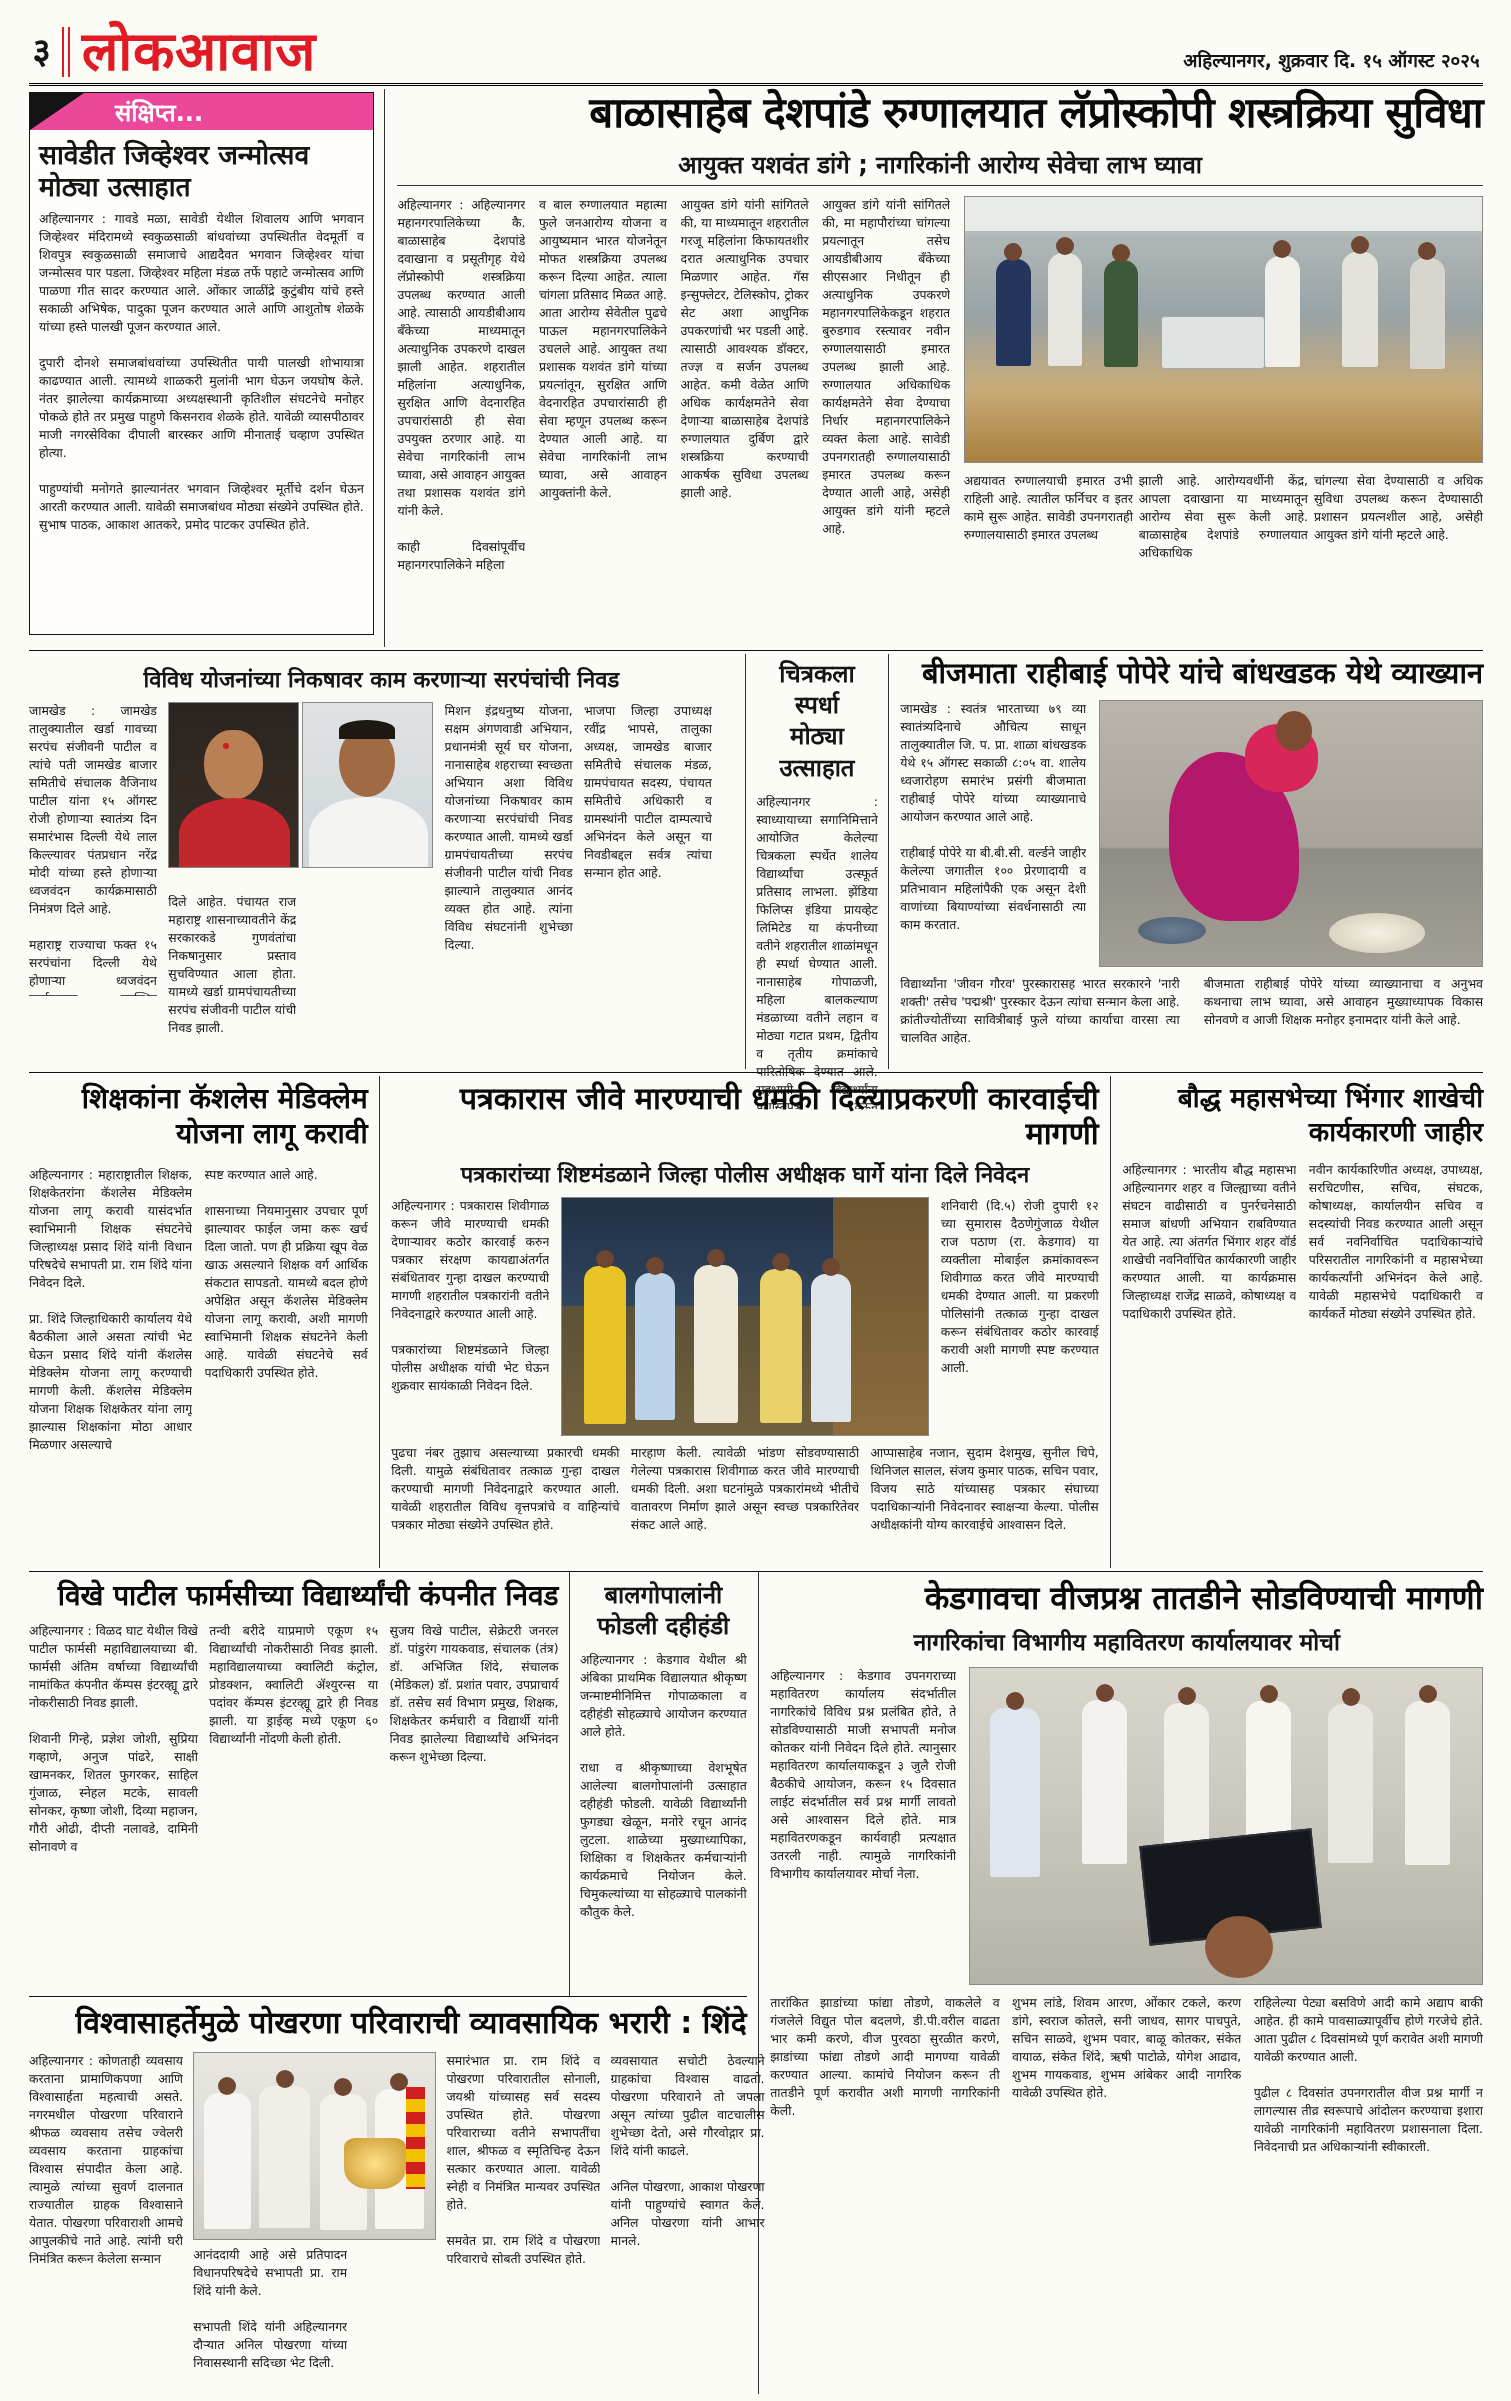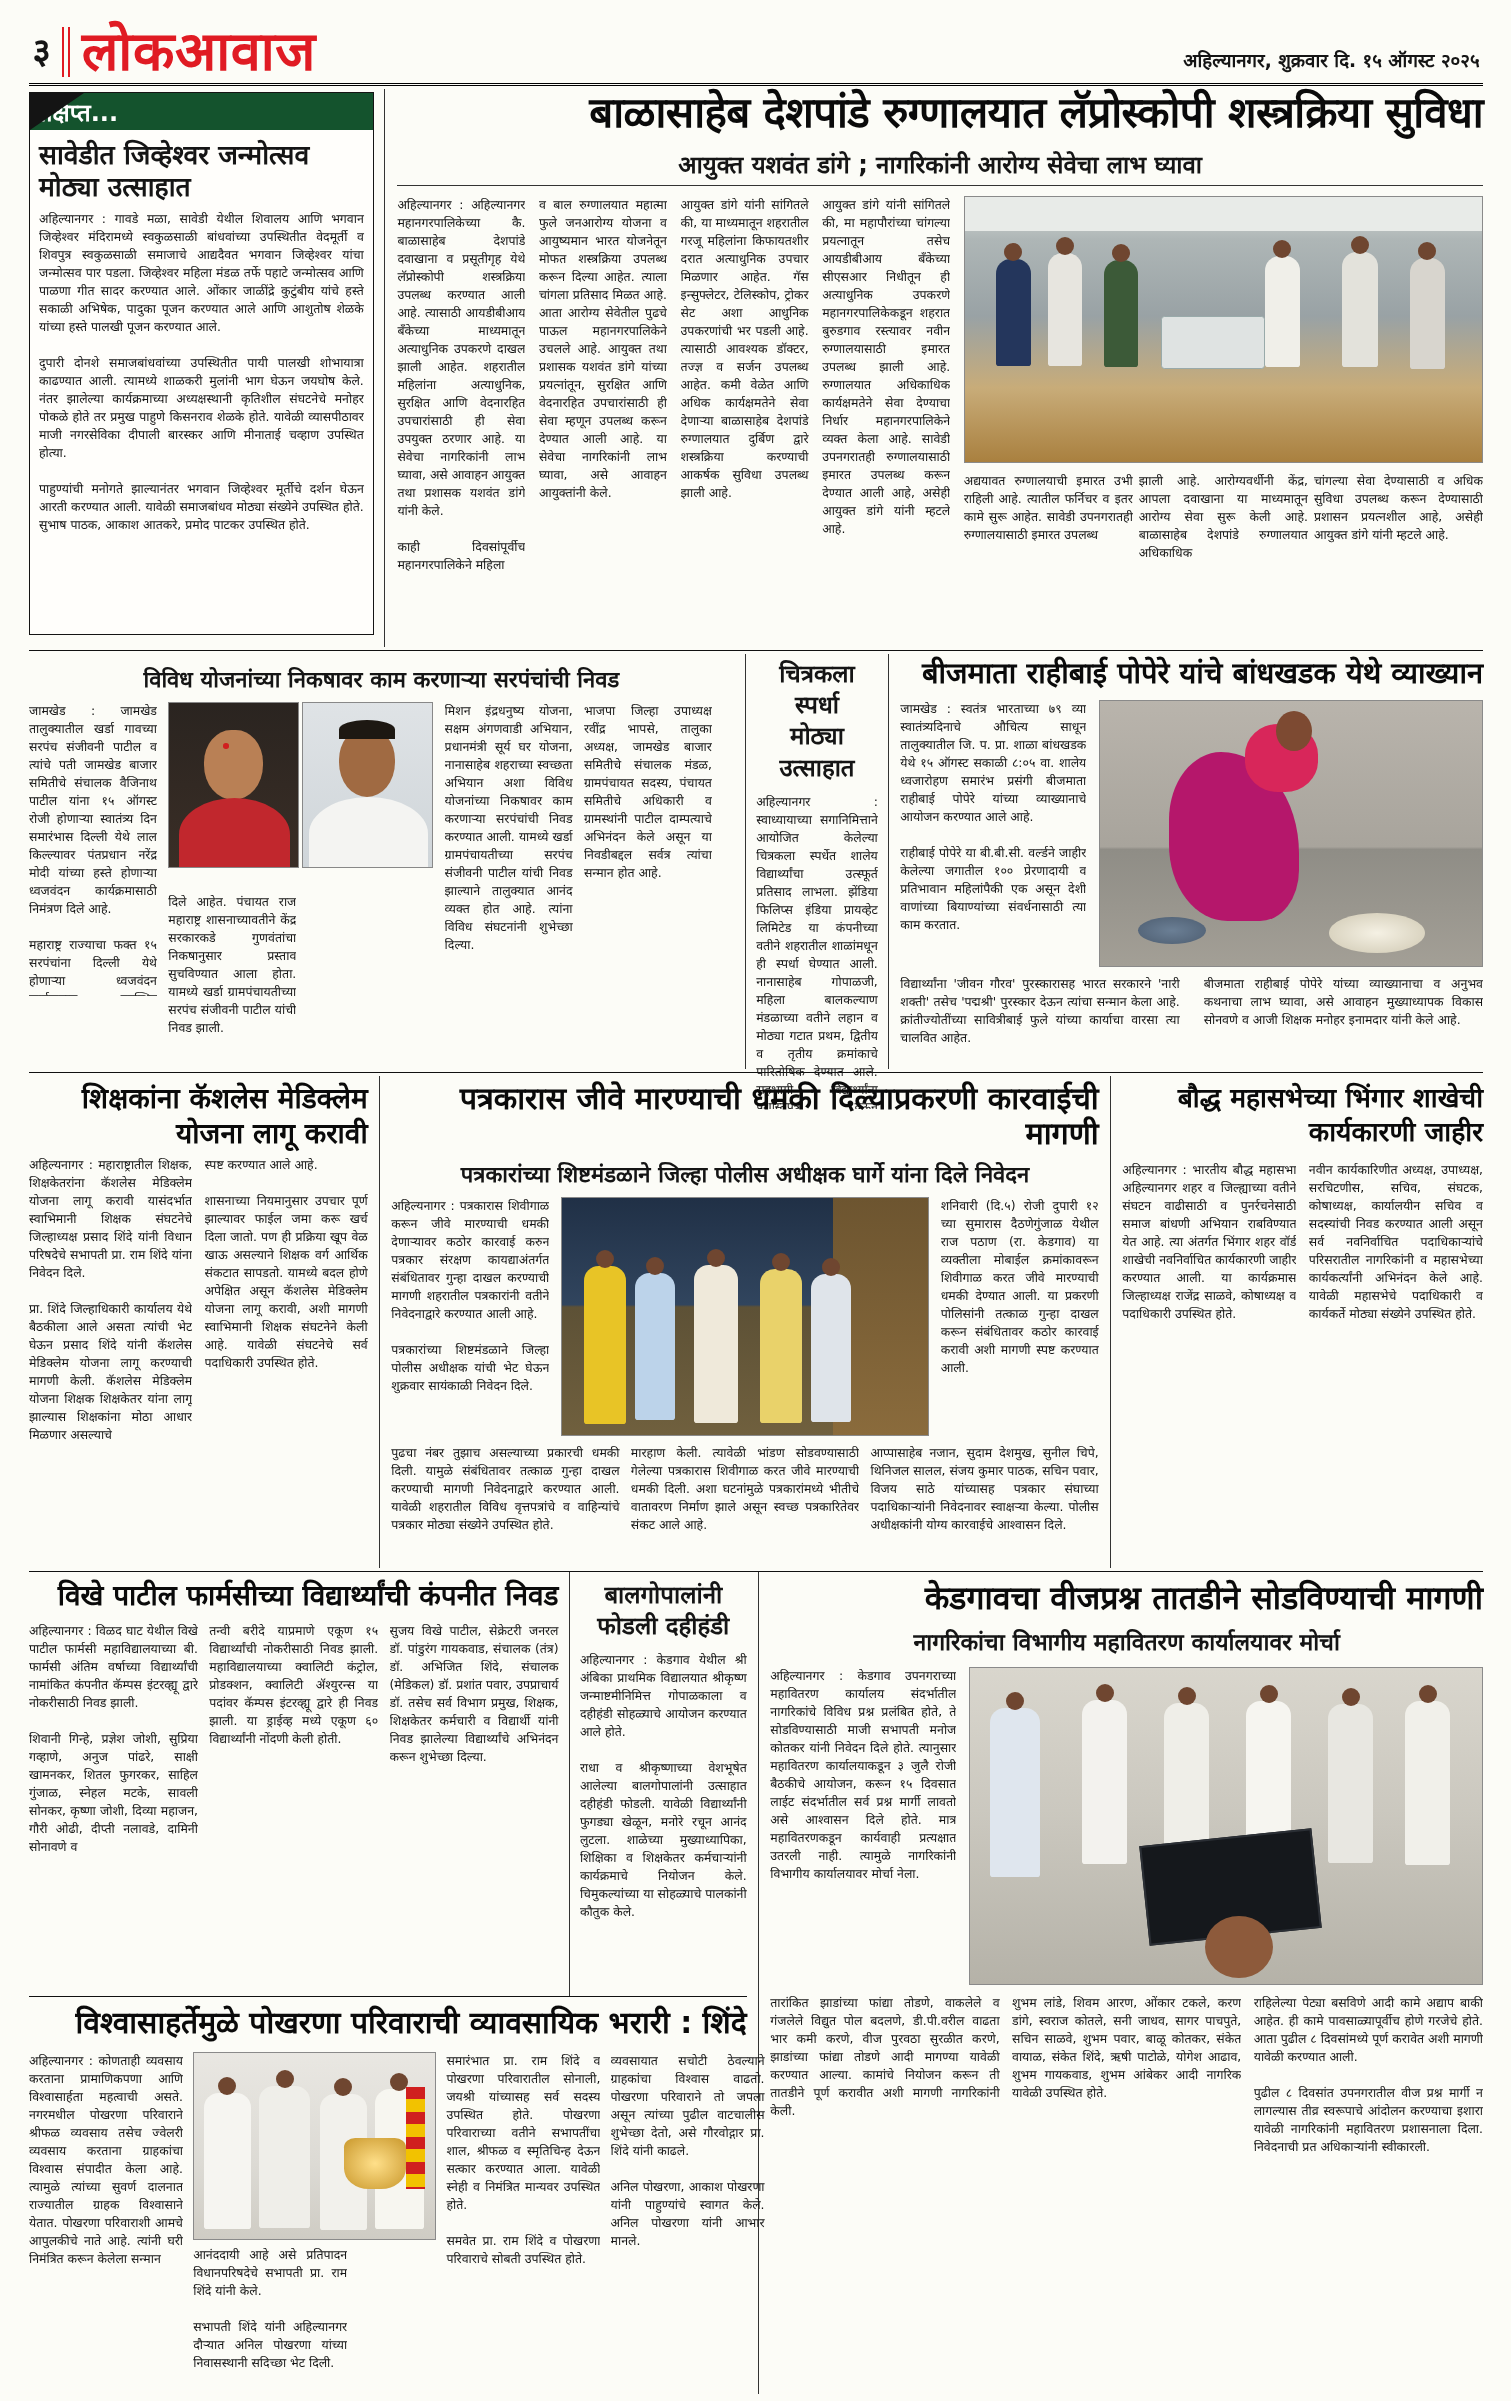--- a/index.html
+++ b/index.html
@@ -20,22 +20,22 @@
   h1,h2,h3{margin:0;}
   .hl{font-weight:900;text-align:right;line-height:1.15;color:#0a0a0a;}
   .sub{font-weight:600;text-align:center;}
   .ph{position:relative;overflow:hidden;border:0.6px solid #8a8a8a;background:#b9b9b9;}
   .pfig{position:absolute;border-radius:14.7px 14.7px 2.8px 2.8px;}
   .pfig::before{content:"";position:absolute;left:50%;top:-16px;transform:translateX(-50%);
                 width:18px;height:18px;border-radius:50%;background:#6f4630;}
   
   .brief{width:355px;flex:none;padding:5.6px 10.2px 0 0;box-sizing:border-box;}
   .briefbox{border:1.7px solid #141414;height:543px;box-sizing:border-box;overflow:hidden;background:#fffefb;}
-  .briefbanner{position:relative;height:37px;background:#14532d;color:#fff;display:flex;align-items:center;
-               font-size:24px;font-weight:bold;box-sizing:border-box;}
+  .briefbanner{position:relative;height:37px;background:#ec4899;color:#fff;display:flex;align-items:center;
+               font-size:24px;font-weight:bold;padding-left:85px;box-sizing:border-box;}
   .briefbanner::before{content:"";position:absolute;left:0;top:0;border-top:37px solid #141414;border-right:54px solid transparent;}
   .brieftitle{font-size:26.5px;font-weight:bold;line-height:1.22;padding:9px 9px 4.5px;}
   .briefbody{padding:2.3px 9px;height:435px;}
   
   .lead{flex:1;padding:3.4px 0 0 12.4px;box-sizing:border-box;}
   .lead-h1{font-size:42px;letter-spacing:-0.6px;}
   .lead-h2{font-size:24px;margin:9px 0 5.6px;}
   .lead-rule{border-top:0.9px solid #333;margin:2.3px 0 10.2px;}
   .lead-body{display:flex;gap:13.6px;}
   .lead-body .tcol{width:128px;flex:none;height:402px;}
@@ -59,21 +59,21 @@
   .chitra .tcol{height:316px;}
   .rahibai{flex:1;padding:5.6px 0 0 11.3px;box-sizing:border-box;}
   .rah-h1{font-size:29px;margin-bottom:10.2px;}
   .rah-top{display:flex;gap:12.4px;}
   .rah-top .tcol{width:186px;flex:none;height:265px;}
   .rah-photo{flex:1;height:265px;background:linear-gradient(180deg,#b9b4ac 0%,#a8a49c 55%,#8f8d86 56%,#a39f96 100%);}
   .rah-bottom{display:flex;gap:24px;margin-top:8px;}
   .rah-bottom .tcol{flex:1;height:96px;}
   
   .shikshak{width:350px;flex:none;padding:8px 11.3px 0 0;box-sizing:border-box;}
-  .shk-h1{font-size:28px;line-height:1.25;margin-bottom:5px;}
+  .shk-h1{font-size:28px;line-height:1.25;margin-bottom:15px;}
   .cols2{display:flex;gap:12.4px;}
   .cols2 .tcol{flex:1;height:395px;}
   .patrakar{width:730px;flex:none;padding:8px 11.3px 0;box-sizing:border-box;}
   .pat-h1{font-size:30.5px;}
   .pat-h2{font-size:22px;margin:6.8px 0 9px;}
   .pat-top{display:flex;gap:11.3px;}
   .pat-top .tcol{width:158px;flex:none;height:237px;}
   .pat-photo{flex:1;height:237px;background:linear-gradient(180deg,#203046 0%,#31455e 45%,#5d5136 46%,#70603e 100%);}
   .pat-bottom{display:flex;gap:11.3px;margin-top:8px;}
   .pat-bottom .tcol{flex:1;height:116px;}

